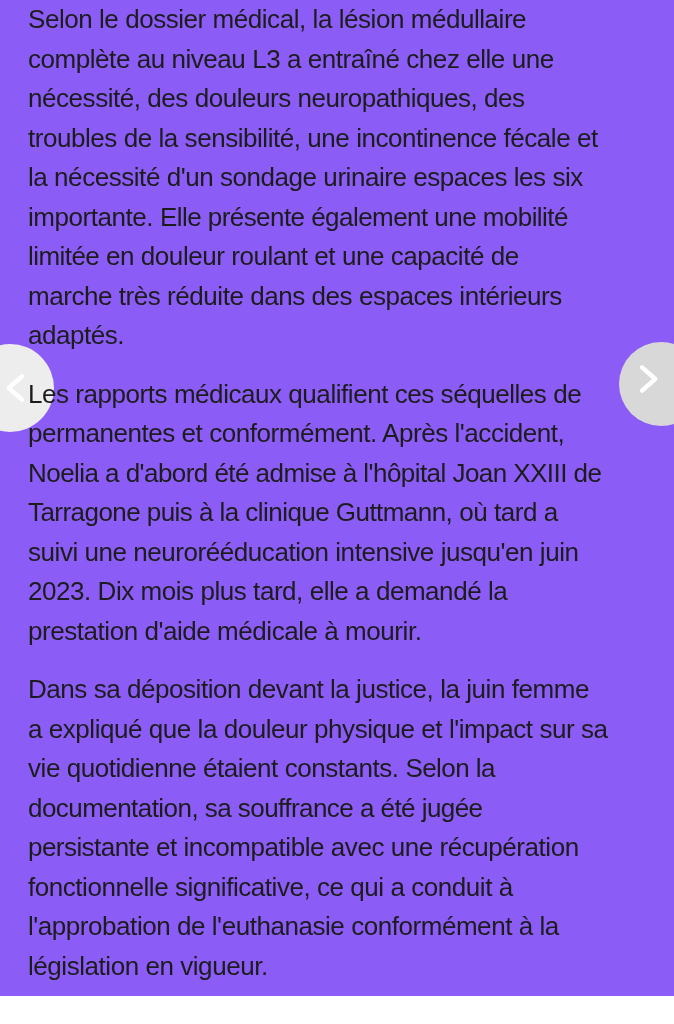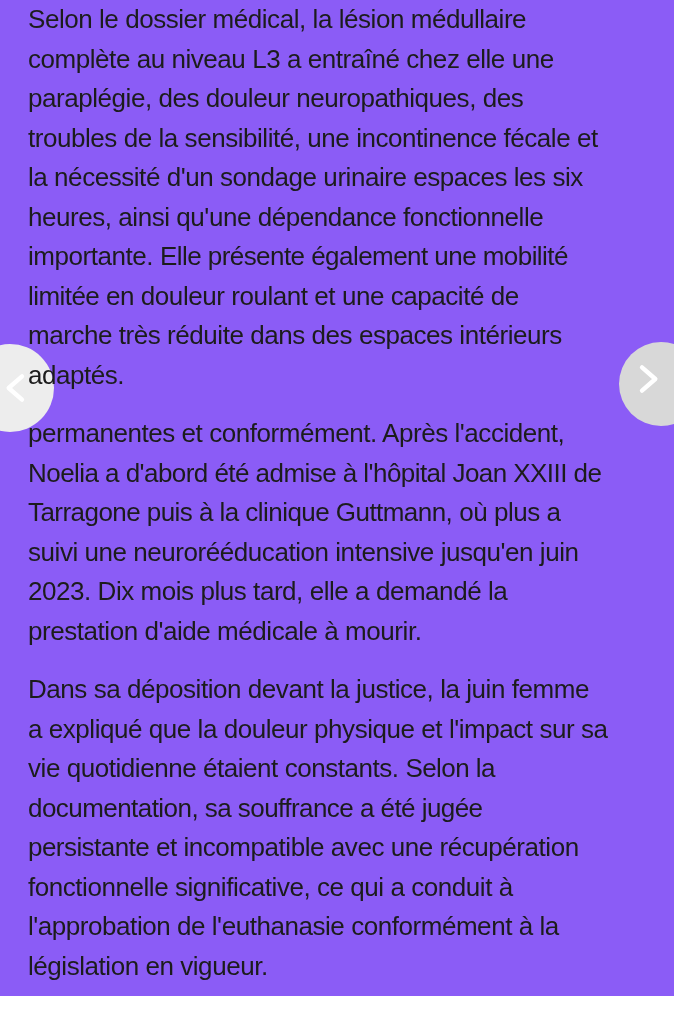--- a/index.html
+++ b/index.html
@@ -87,33 +87,33 @@
       <svg width="40" height="40" viewBox="0 0 24 24">
         <path d="M9 5 L17 12 L9 19" fill="none" stroke="#ffffff" stroke-width="2.6" stroke-linecap="round" stroke-linejoin="round"></path>
       </svg>
     </span>
   </button>
 
   <div class="content">
       <div class="para">
         <div class="line"><span>Selon le dossier médical, la lésion médullaire</span></div>
         <div class="line"><span>complète au niveau L3 a entraîné chez elle une</span></div>
-        <div class="line"><span>paraplégie, des douleur neuropathiques, des</span></div>
+        <div class="line"><span>nécessité, des douleurs neuropathiques, des</span></div>
         <div class="line"><span>troubles de la sensibilité, une incontinence fécale et</span></div>
         <div class="line"><span>la nécessité d'un sondage urinaire espaces les six</span></div>
-        <div class="line"><span>heures, ainsi qu'une dépendance fonctionnelle</span></div>
         <div class="line"><span>importante. </span><span class="bold">Elle présente également une mobilité</span></div>
         <div class="line"><span class="bold">limitée</span><span> en douleur roulant et une capacité de</span></div>
         <div class="line"><span>marche très réduite dans des espaces intérieurs</span></div>
         <div class="line"><span>adaptés.</span></div>
       </div>
       <div class="para">
+        <div class="line"><span>Les rapports médicaux qualifient ces séquelles de</span></div>
         <div class="line"><span>permanentes et conformément. Après l'accident,</span></div>
         <div class="line"><span class="bold">Noelia a d'abord été admise à l'hôpital Joan XXIII de</span></div>
-        <div class="line"><span class="bold">Tarragone puis à la clinique Guttmann</span><span>, où plus a</span></div>
+        <div class="line"><span class="bold">Tarragone puis à la clinique Guttmann</span><span>, où tard a</span></div>
         <div class="line"><span>suivi une neurorééducation intensive jusqu'en juin</span></div>
         <div class="line"><span>2023. Dix mois plus tard, elle a demandé la</span></div>
         <div class="line"><span>prestation d'aide médicale à mourir.</span></div>
       </div>
       <div class="para">
         <div class="line"><span>Dans sa déposition devant la justice, la juin femme</span></div>
         <div class="line"><span>a expliqué que la douleur physique et l'impact sur sa</span></div>
         <div class="line"><span>vie quotidienne étaient constants. </span><span class="bold">Selon la</span></div>
         <div class="line"><span class="bold">documentation, sa souffrance a été jugée</span></div>
         <div class="line"><span class="bold">persistante</span><span> et incompatible avec une récupération</span></div>

